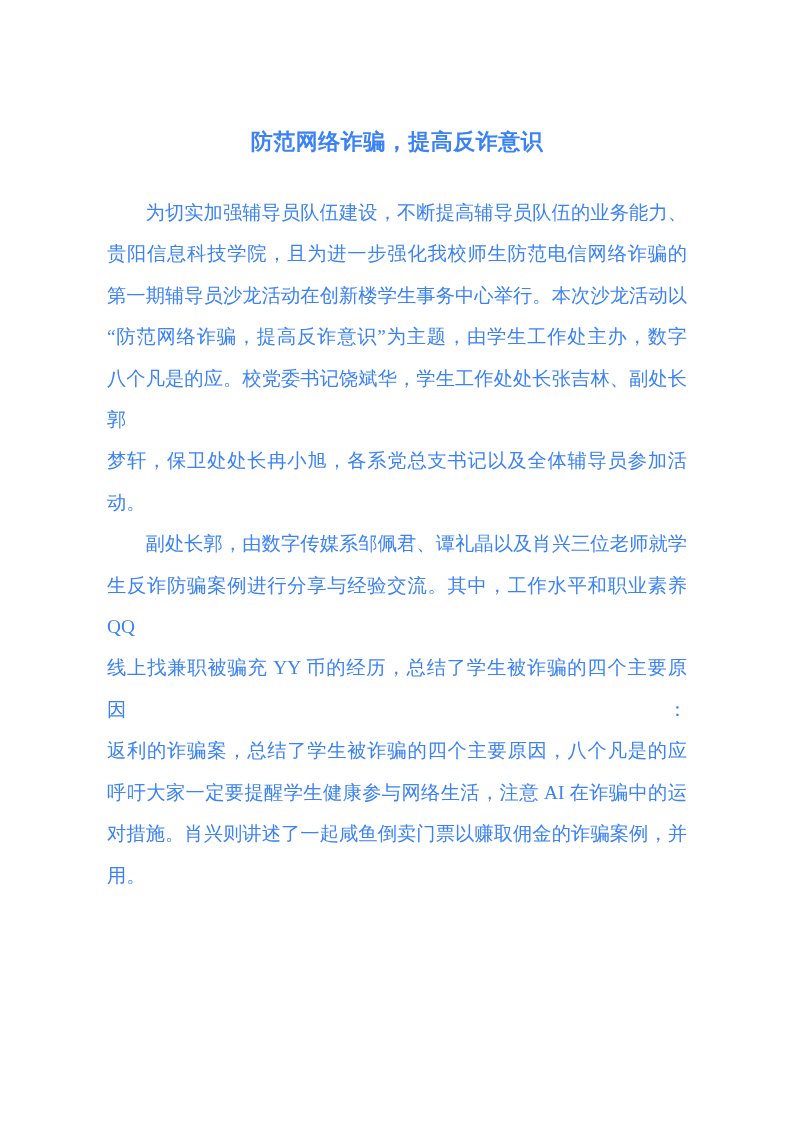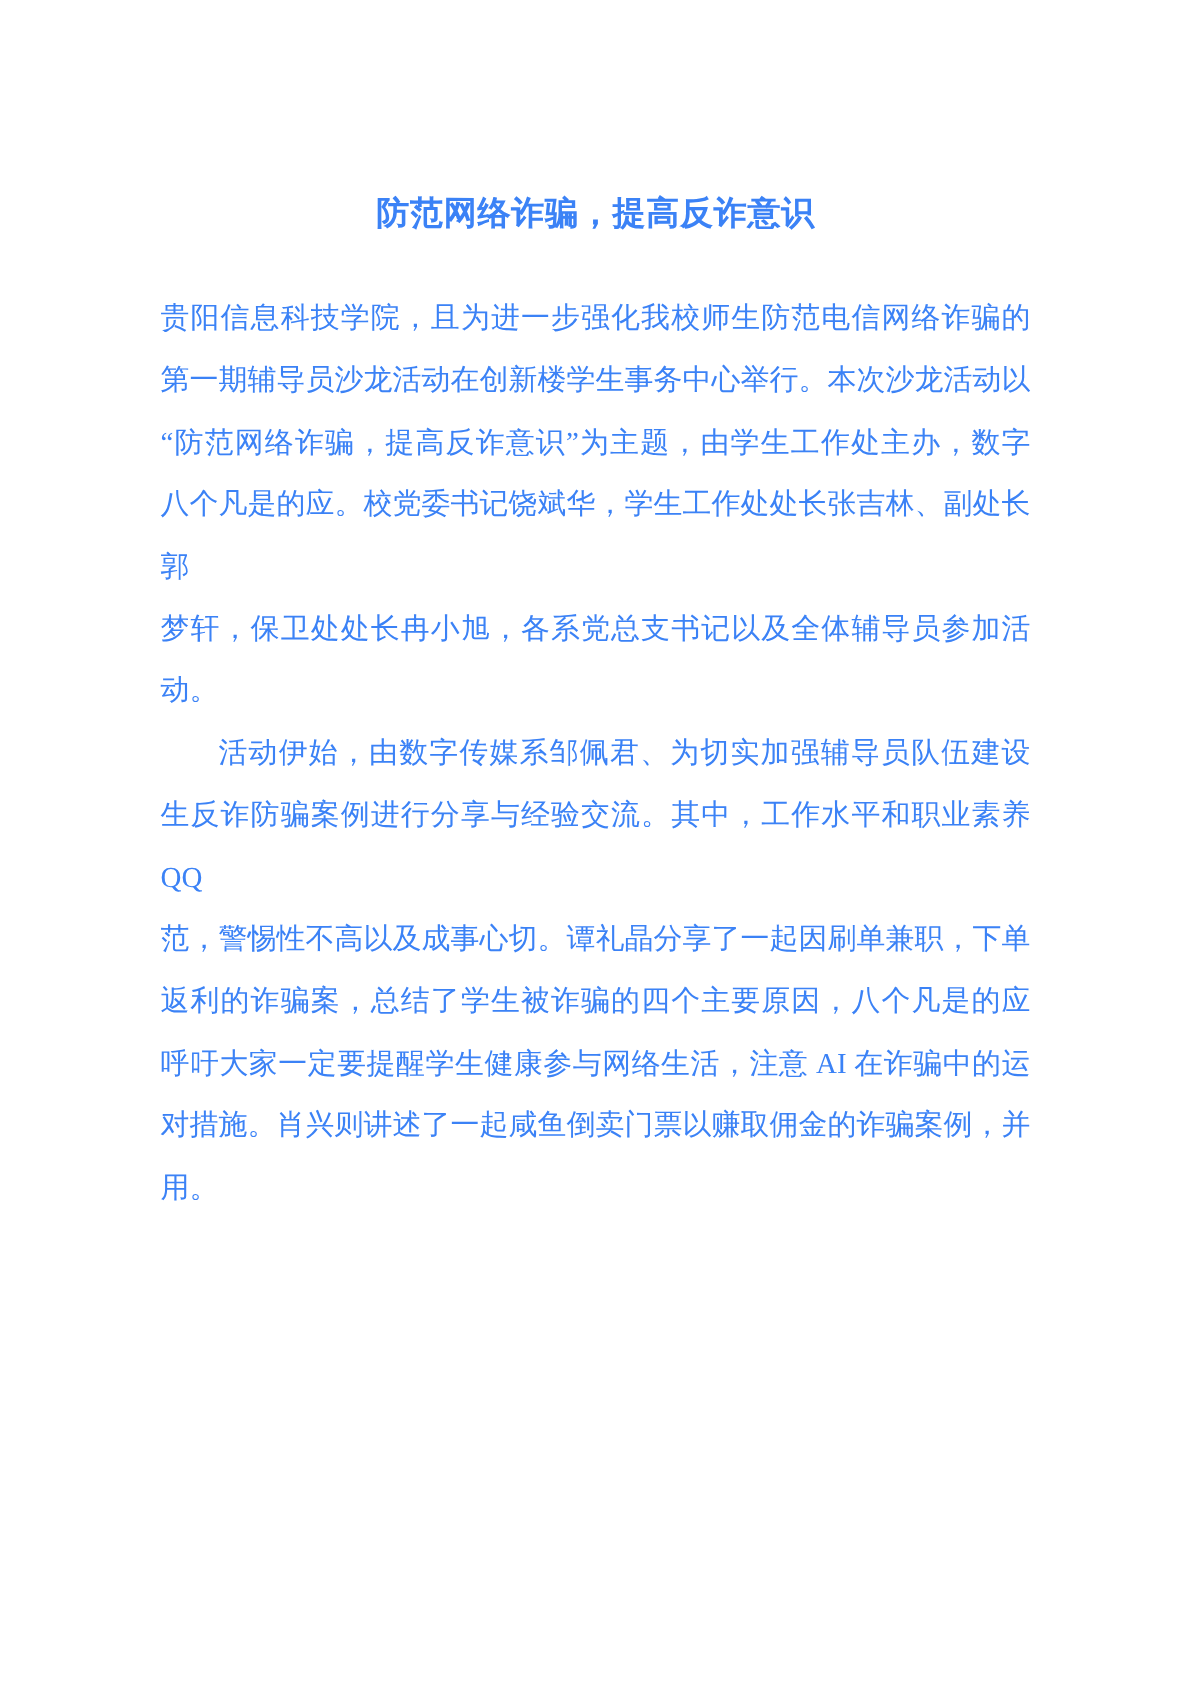--- a/index.html
+++ b/index.html
@@ -51,29 +51,30 @@
     text-align-last: left;
   }
 </style>
 </head>
 <body>
 
 <div class="page">
   <h1 class="doc-title">防范网络诈骗，提高反诈意识</h1>
   <div class="doc-content" id="doc-content">
       <div class="paragraph">
+        <div class="text-line indent">为切实加强辅导员队伍建设，不断提高辅导员队伍的业务能力、</div>
         <div class="text-line">贵阳信息科技学院，且为进一步强化我校师生防范电信网络诈骗的</div>
         <div class="text-line">第一期辅导员沙龙活动在创新楼学生事务中心举行。本次沙龙活动以</div>
         <div class="text-line">“防范网络诈骗，提高反诈意识”为主题，由学生工作处主办，数字</div>
         <div class="text-line">八个凡是的应。校党委书记饶斌华，学生工作处处长张吉林、副处长郭</div>
         <div class="text-line para-end">梦轩，保卫处处长冉小旭，各系党总支书记以及全体辅导员参加活动。</div>
       </div>
       <div class="paragraph">
-        <div class="text-line indent">活动伊始，由数字传媒系邹佩君、为切实加强辅导员队伍建设</div>
+        <div class="text-line indent">副处长郭，由数字传媒系邹佩君、谭礼晶以及肖兴三位老师就学</div>
         <div class="text-line">生反诈防骗案例进行分享与经验交流。其中，工作水平和职业素养 QQ</div>
-        <div class="text-line">范，警惕性不高以及成事心切。谭礼晶分享了一起因刷单兼职，下单</div>
+        <div class="text-line">线上找兼职被骗充 YY 币的经历，总结了学生被诈骗的四个主要原因：</div>
         <div class="text-line">返利的诈骗案，总结了学生被诈骗的四个主要原因，八个凡是的应</div>
         <div class="text-line">呼吁大家一定要提醒学生健康参与网络生活，注意 AI 在诈骗中的运</div>
         <div class="text-line">对措施。肖兴则讲述了一起咸鱼倒卖门票以赚取佣金的诈骗案例，并</div>
         <div class="text-line para-end">用。</div>
       </div>
     </div>
 </div>
 
 </body></html>

